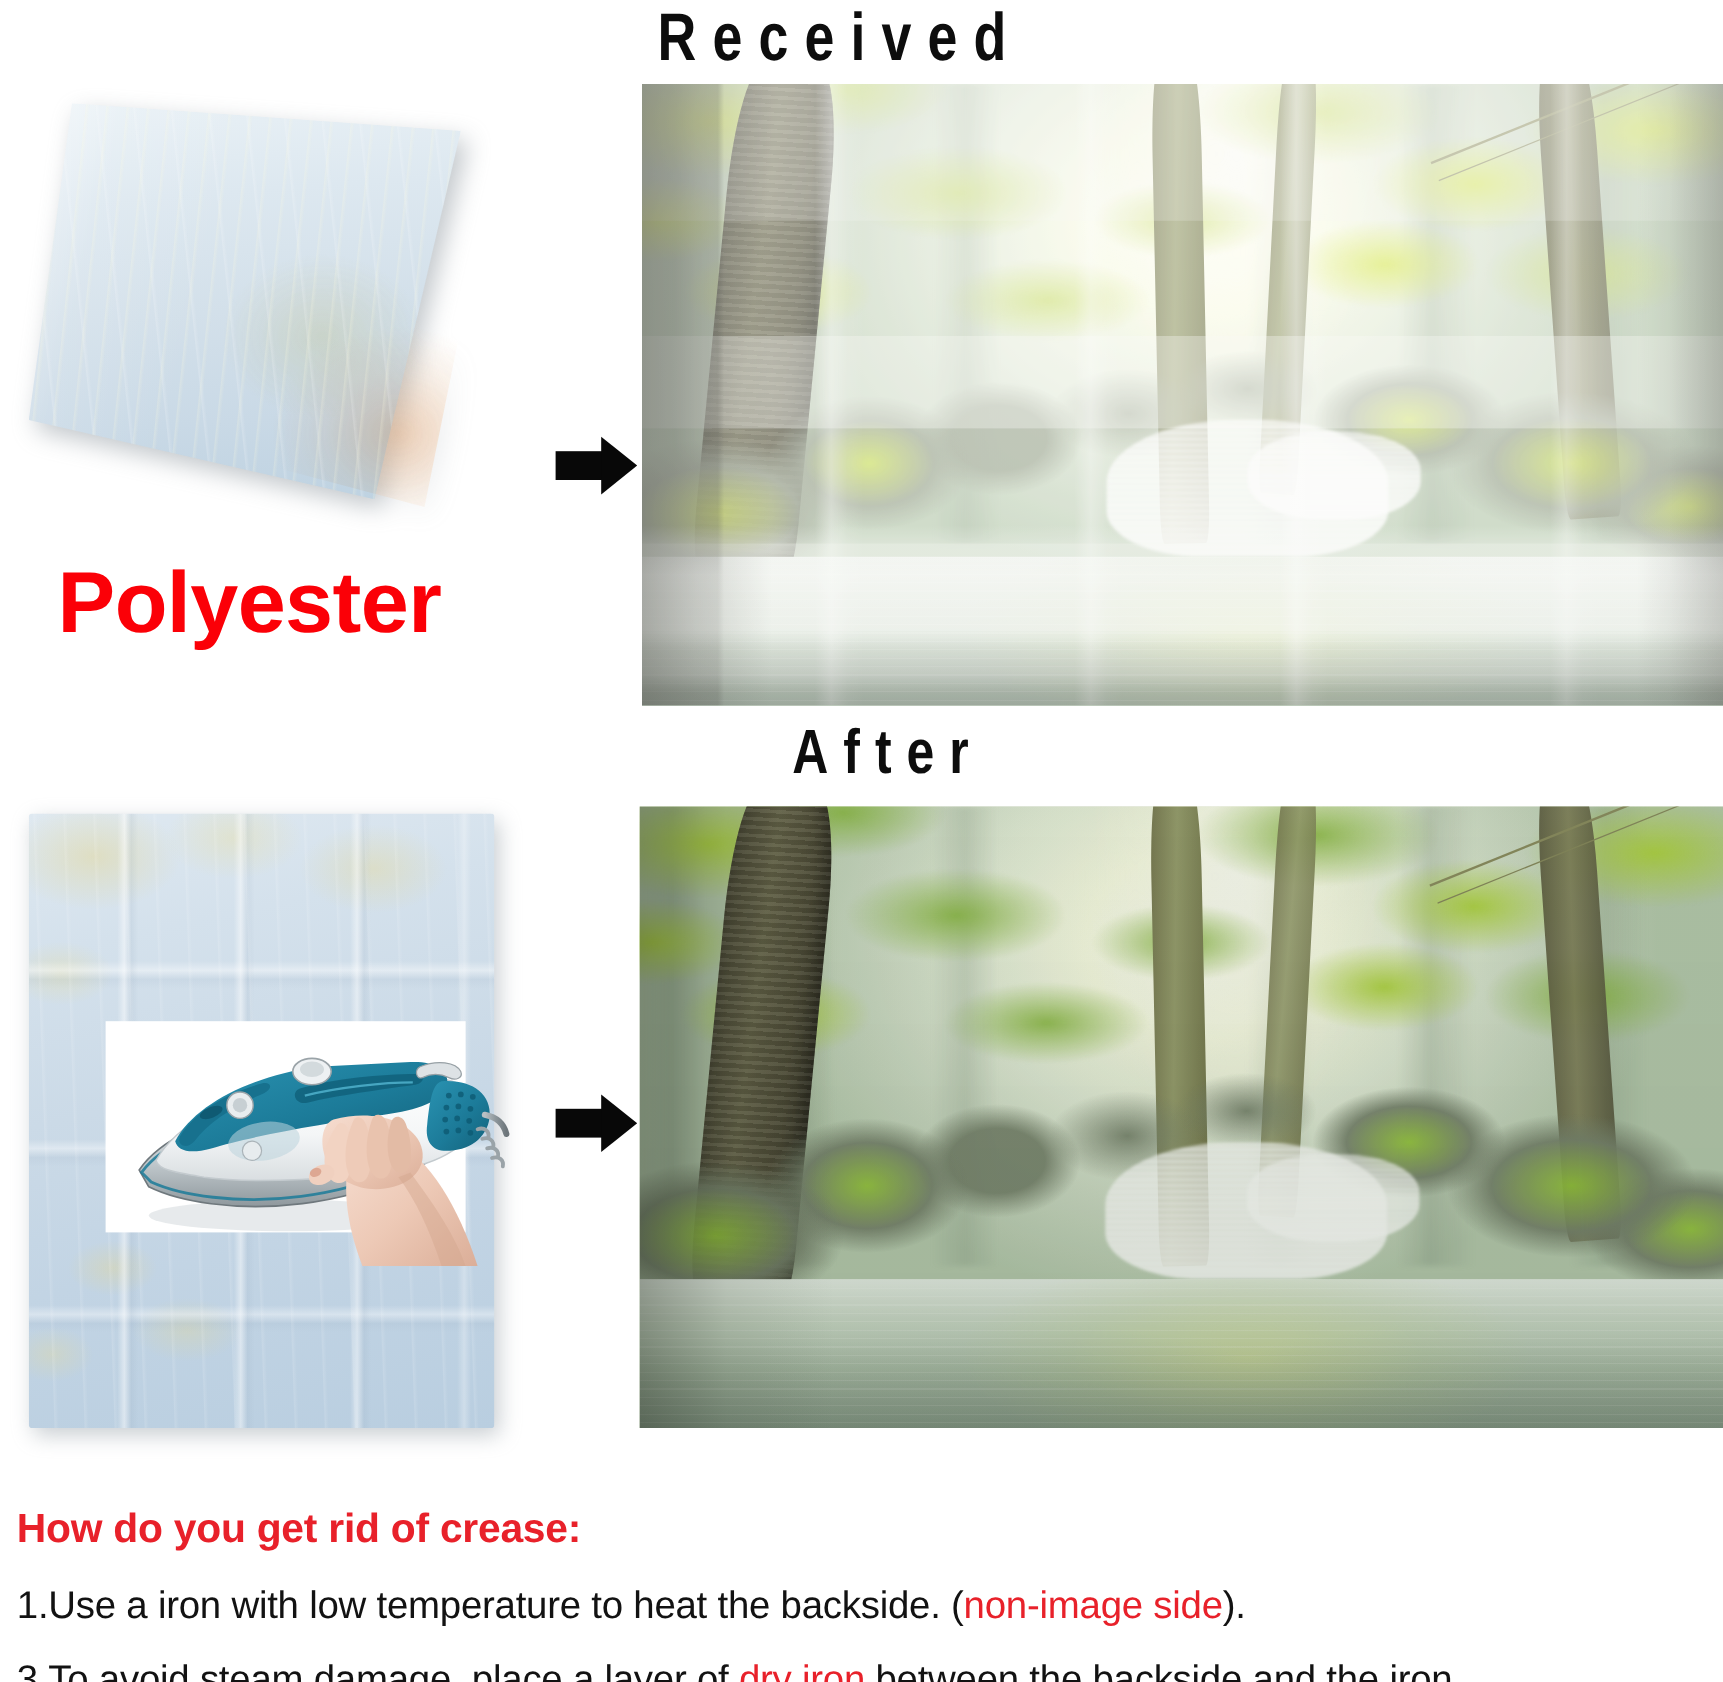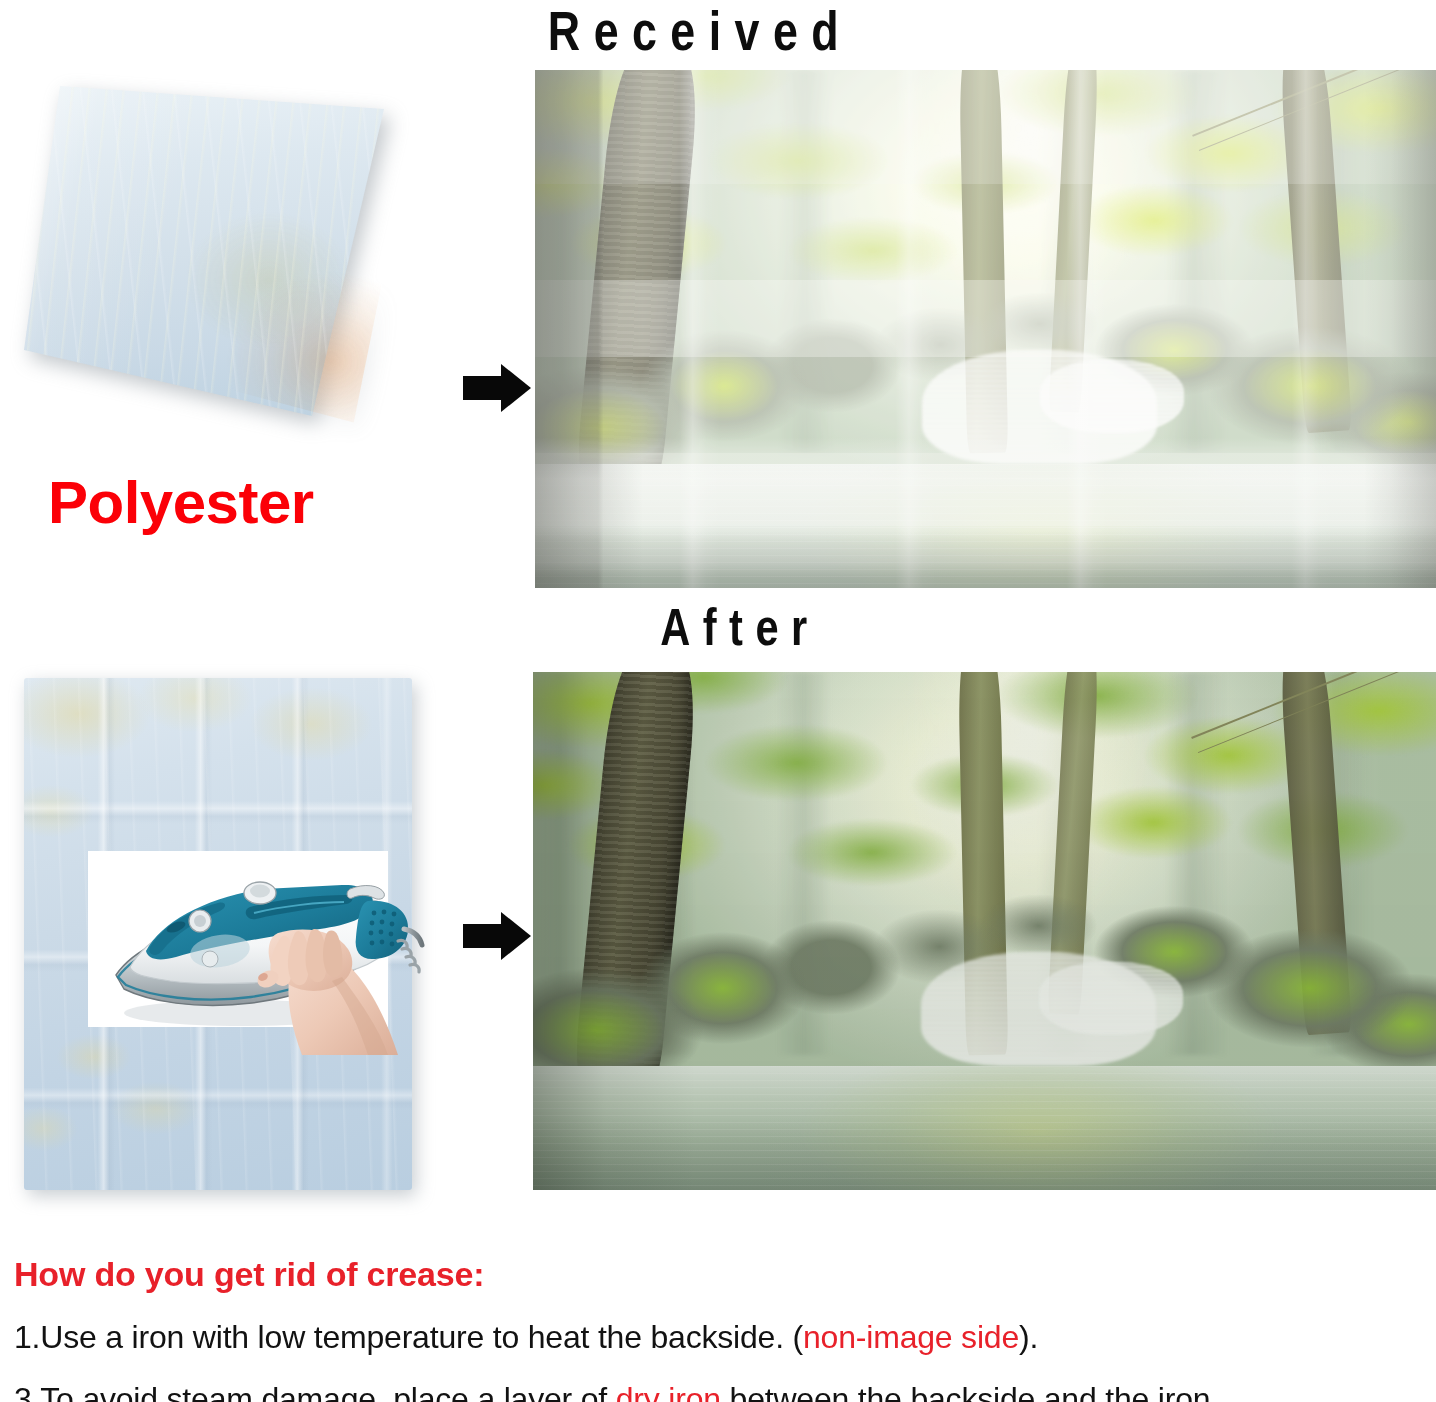--- a/index.html
+++ b/index.html
@@ -38,21 +38,21 @@
   #title-after {
     left: 560px; top: 600px;
     width: 360px; text-align: center;
     font-size: 52px; line-height: 54px;
   }
 
   
   #polyester-label {
     position: absolute;
     left: 48px; top: 462px;
-    font-size: 60px;
+    font-size: 72px;
     font-weight: bold;
     color: #fb0007;
     letter-spacing: -0.5px;
     line-height: 82px;
     z-index: 6;
   }
 
   
   .arrow {
     position: absolute;

